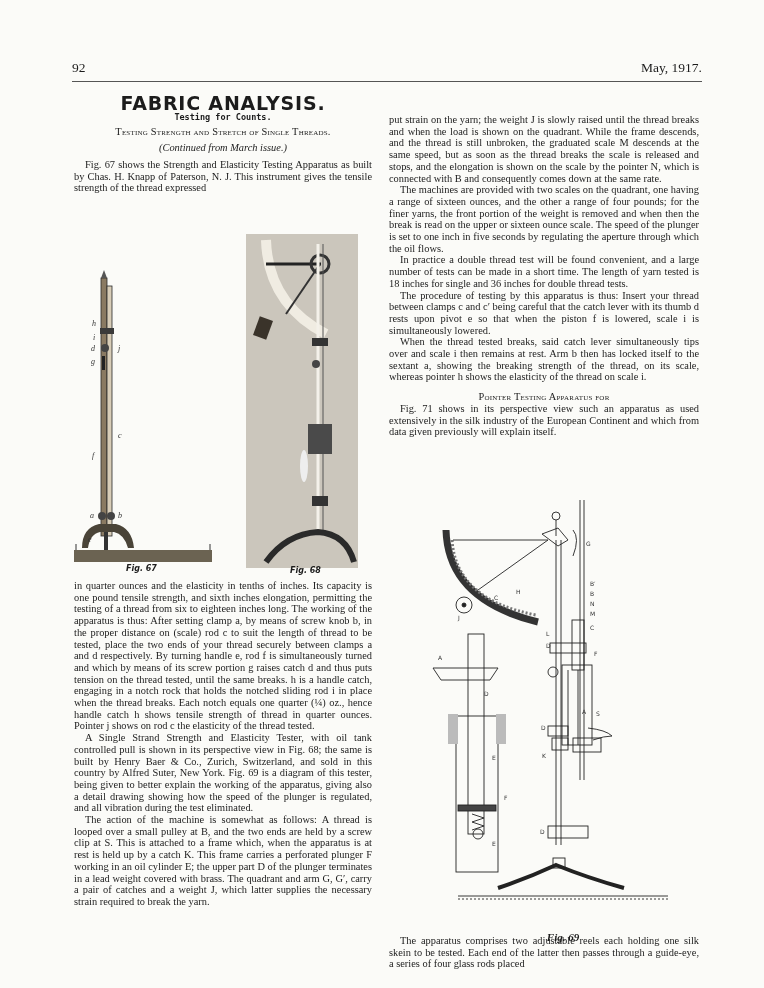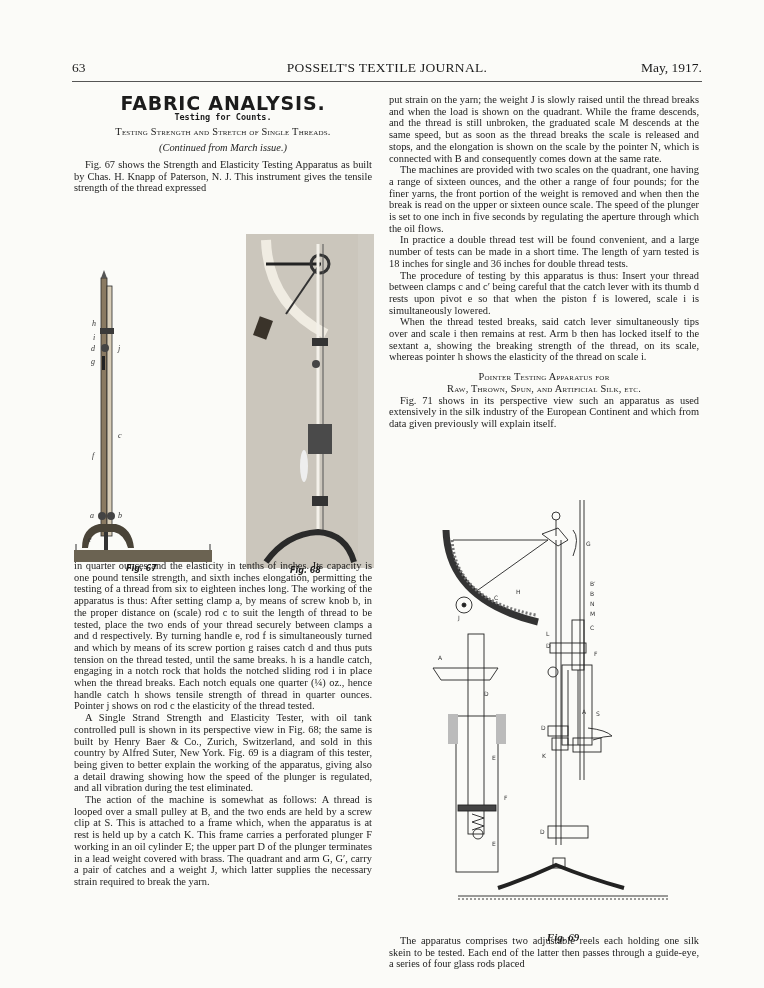--- a/index.html
+++ b/index.html
@@ -4,40 +4,39 @@
 <style>
   html,body{margin:0;padding:0;}
   body{width:764px;height:988px;background:#fbfbf8;position:relative;overflow:hidden;font-family:"Liberation Serif","DejaVu Serif",serif;color:#1c1c1c;}
   .hdr{position:absolute;top:60px;left:72px;width:630px;height:18px;font-size:13.5px;}
   .hdr .pg{position:absolute;left:0;top:0;}
   .hdr .jt{position:absolute;left:0;right:0;top:0;text-align:center;letter-spacing:0.3px;}
   .hdr .dt{position:absolute;right:0;top:0;}
   .rule{position:absolute;top:81px;left:72px;width:630px;height:1px;background:#555;}
   .col{position:absolute;font-size:10.4px;line-height:11.7px;text-align:justify;}
   .col p{margin:0;text-indent:11px;}
-  .col p.noind{text-indent:0;}
+  .col p.noind{text-indent:0;margin-top:20px;}
   #colL{left:74px;width:298px;}
   #colR{left:389px;width:310px;}
   .title{text-align:center;font-family:"DejaVu Sans","Liberation Sans",sans-serif;font-weight:bold;font-size:19px;letter-spacing:0.8px;margin:10px 0 2px 0;}
   .sub1{text-align:center;font-family:"DejaVu Sans Mono",monospace;font-weight:bold;font-size:8.5px;margin-bottom:3px;}
   .sc{text-align:center;font-variant:small-caps;font-size:10.4px;letter-spacing:0.2px;}
   .it{text-align:center;font-style:italic;margin:4px 0 5px 0;}
   .figs{position:absolute;left:74px;top:218px;width:300px;height:350px;}
   .fig67{position:absolute;left:0;top:0;width:140px;height:350px;}
-  .fig68{position:absolute;left:172px;top:16px;width:128px;height:334px;background:#cfcbc2;}
+  .fig68{position:absolute;left:172px;top:16px;width:112px;height:334px;background:#cfcbc2;}
   .figcap{position:absolute;font-family:"DejaVu Sans",sans-serif;font-weight:bold;font-style:italic;font-size:8px;}
   .fig69{position:absolute;left:428px;top:500px;width:270px;height:420px;}
   .fig69cap{position:absolute;left:0;right:0;top:431px;text-align:center;font-style:italic;font-weight:bold;font-size:11px;}
 </style>
 </head>
 <body>
 
 <div class="hdr">
-  <span class="pg">63</span>
-  <span class="jt">POSSELT'S TEXTILE JOURNAL.</span>
+  <span class="pg">92</span>
   <span class="dt">May, 1917.</span>
 </div>
 <div class="rule"></div>
 
 <div class="col" id="colL" style="top:88px;">
   <div class="title">FABRIC ANALYSIS.</div>
   <div class="sub1">Testing for Counts.</div>
   <div class="sc">Testing Strength and Stretch of Single Threads.</div>
   <div class="it">(Continued from March issue.)</div>
   <p>Fig. 67 shows the Strength and Elasticity Testing Apparatus as built by Chas. H. Knapp of Paterson, N. J. This instrument gives the tensile strength of the thread expressed</p>
@@ -99,21 +98,20 @@
   <p>The action of the machine is somewhat as follows: A thread is looped over a small pulley at B, and the two ends are held by a screw clip at S. This is attached to a frame which, when the apparatus is at rest is held up by a catch K. This frame carries a perforated plunger F working in an oil cylinder E; the upper part D of the plunger terminates in a lead weight covered with brass. The quadrant and arm G, G′, carry a pair of catches and a weight J, which latter supplies the necessary strain required to break the yarn.</p>
 </div>
 
 <div class="col" id="colR" style="top:94px;">
   <p class="noind">put strain on the yarn; the weight J is slowly raised until the thread breaks and when the load is shown on the quadrant. While the frame descends, and the thread is still unbroken, the graduated scale M descends at the same speed, but as soon as the thread breaks the scale is released and stops, and the elongation is shown on the scale by the pointer N, which is connected with B and consequently comes down at the same rate.</p>
   <p>The machines are provided with two scales on the quadrant, one having a range of sixteen ounces, and the other a range of four pounds; for the finer yarns, the front portion of the weight is removed and when then the break is read on the upper or sixteen ounce scale. The speed of the plunger is set to one inch in five seconds by regulating the aperture through which the oil flows.</p>
   <p>In practice a double thread test will be found convenient, and a large number of tests can be made in a short time. The length of yarn tested is 18 inches for single and 36 inches for double thread tests.</p>
   <p>The procedure of testing by this apparatus is thus: Insert your thread between clamps c and c′ being careful that the catch lever with its thumb d rests upon pivot e so that when the piston f is lowered, scale i is simultaneously lowered.</p>
   <p>When the thread tested breaks, said catch lever simultaneously tips over and scale i then remains at rest. Arm b then has locked itself to the sextant a, showing the breaking strength of the thread, on its scale, whereas pointer h shows the elasticity of the thread on scale i.</p>
   <div class="sc" style="margin-top:8px;">Pointer Testing Apparatus for</div>
-  <div class="sc">Raw, Thrown, Spun, and Artificial Silk, etc.</div>
   <p>Fig. 71 shows in its perspective view such an apparatus as used extensively in the silk industry of the European Continent and which from data given previously will explain itself.</p>
 </div>
 
 <div class="fig69">
   <svg width="270" height="415" viewBox="0 0 270 415" fill="none" stroke="#222" stroke-width="0.9">
 
     <path d="M18,30 Q20,100 110,122" stroke-width="7" stroke="#333"></path>
     <path d="M24,40 Q28,100 108,115" stroke-width="3" stroke="#777" stroke-dasharray="2 2"></path>
     <line x1="25" y1="40" x2="120" y2="40"></line>
     <line x1="120" y1="40" x2="50" y2="90"></line>

